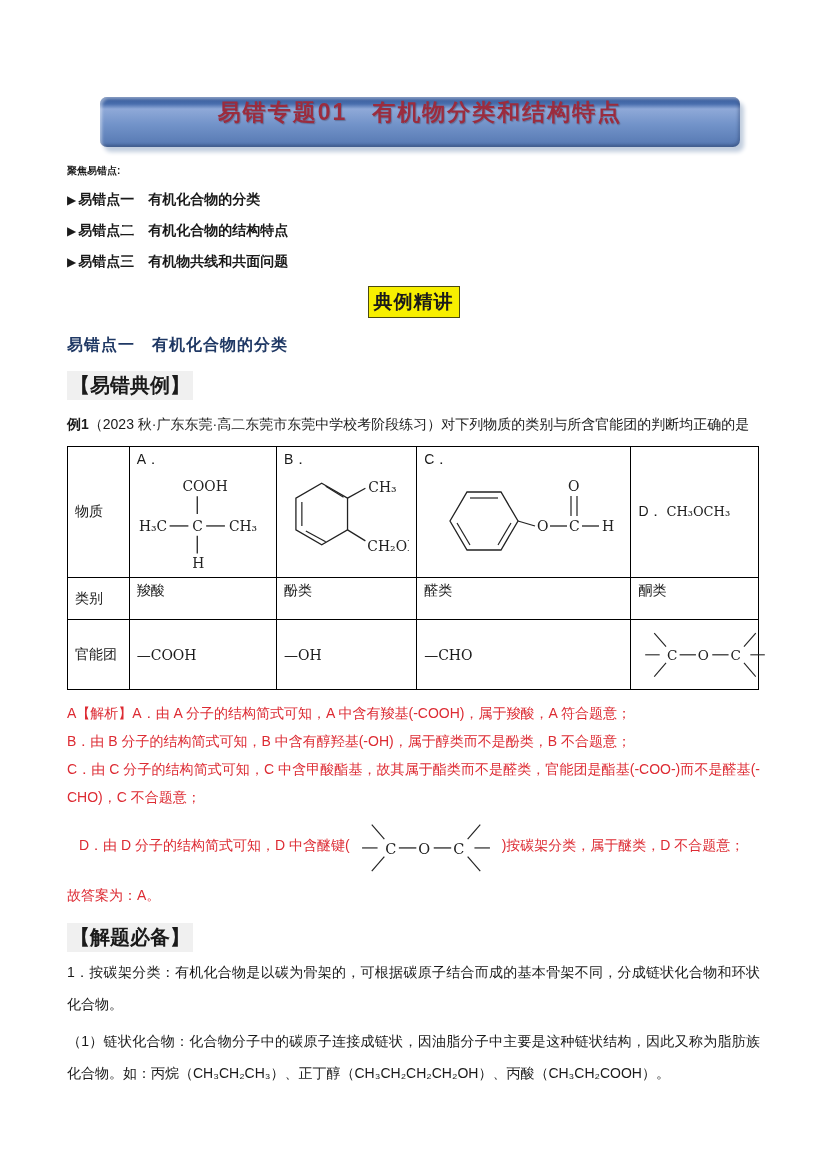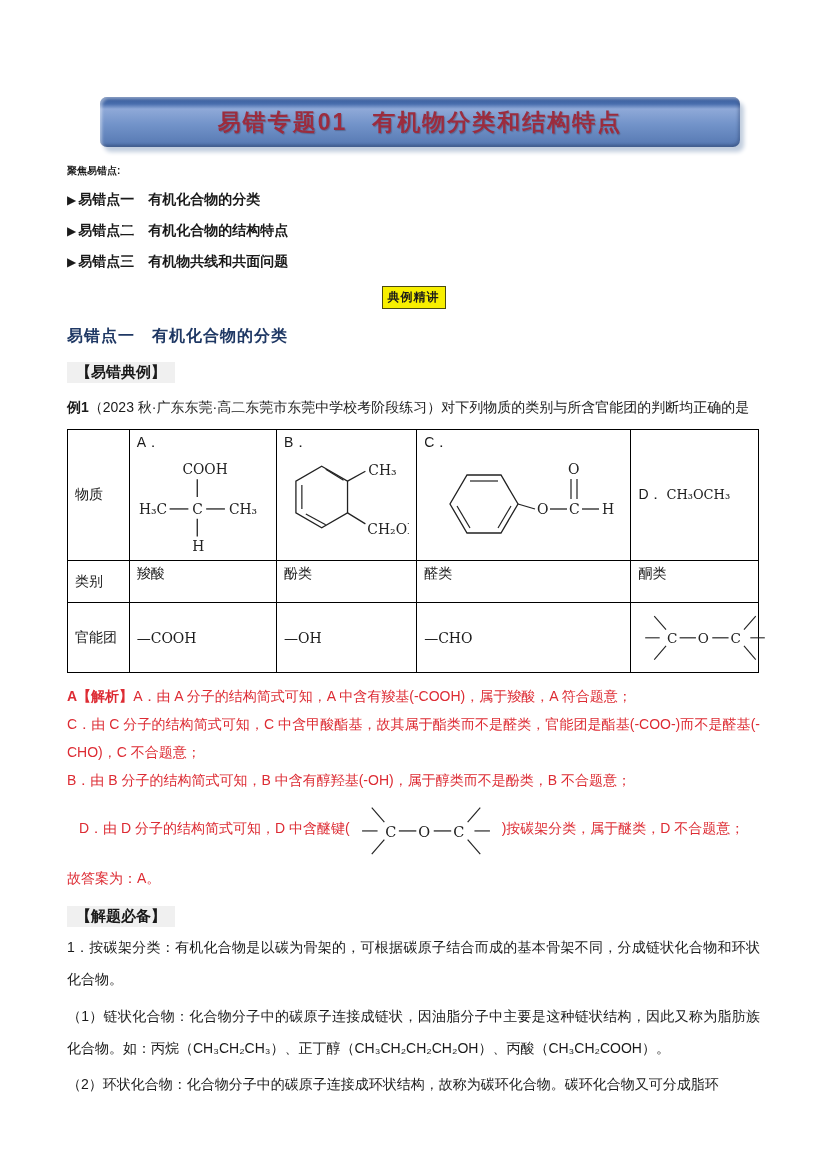--- a/index.html
+++ b/index.html
@@ -9,38 +9,38 @@
   }
   *{margin:0;padding:0;box-sizing:border-box;}
   html,body{background:#ffffff;}
   body{font-family:"Liberation Sans","DejaVu Sans",sans-serif;color:var(--body-text);}
   .page{position:relative;width:827px;height:1169px;margin:0 auto;background:#fff;overflow:hidden;}
 
   
   .banner{position:relative;margin:97px 8px 0 100px;width:640px;height:50px;border-radius:7px;
     background:linear-gradient(180deg,#2f5495 0%,#4a6fae 14%,#8fa9d8 24%,#7293c9 55%,#5a7cb5 92%,#49699f 100%);
     box-shadow:4px 5px 4px #c2cede, inset 2px 2px 3px rgba(255,255,255,.45), inset -2px -2px 3px rgba(40,60,100,.35);
-    display:flex;align-items:center;justify-content:center;}
+    display:flex;justify-content:center;}
   .banner-title{color:var(--banner-title);font-size:23px;font-weight:bold;letter-spacing:2px;
     text-shadow:1px 1px 1px rgba(60,40,60,.35);}
 
   .content{width:693px;margin:0 auto 0 67px;}
 
   .focus-heading{margin-top:17px;font-size:10px;font-weight:bold;}
   .focus-item{margin-top:13px;font-size:14px;font-weight:bold;display:flex;align-items:center;}
   .focus-item .glyph{font-size:12px;margin-right:2px;}
 
   .lecture-badge-row{text-align:center;margin-top:15px;}
   .lecture-badge{display:inline-block;background:var(--highlight-yellow);border:1px solid #4a4a10;
-    font-size:12px;font-weight:bold;padding:2px 5px;letter-spacing:1px;}
+    font-size:19px;font-weight:bold;padding:2px 5px;letter-spacing:1px;}
 
   .section-heading{margin-top:17px;color:var(--section-heading);font-size:16px;font-weight:bold;letter-spacing:1px;}
 
   .badge-gray{display:inline-block;margin-top:15px;background:var(--badge-bg);
-    font-size:15px;font-weight:bold;padding:1px 9px;}
+    font-size:20px;font-weight:bold;padding:1px 3px;}
 
   .example-para{margin-top:8px;font-size:14px;line-height:2.3;text-align:justify;}
   .example-para .bold{font-weight:bold;}
 
   
   table.q-table{margin-top:6px;border-collapse:collapse;table-layout:fixed;width:692px;}
   .q-table td,.q-table th{border:1px solid var(--table-border);font-size:14px;font-weight:normal;
     text-align:left;vertical-align:top;padding:4px 7px;}
   .q-table th{vertical-align:middle;}
   .col0{width:59px;} .col1{width:141px;} .col2{width:134px;} .col3{width:205px;} .col4{width:122px;}
@@ -50,21 +50,21 @@
   .d-cell{vertical-align:middle !important;}
   .d-formula{font-family:"DejaVu Serif","Liberation Serif",serif;font-size:13px;}
   .group-cell{vertical-align:middle !important;font-family:"DejaVu Serif","Liberation Serif",serif;}
   .ether-cell{vertical-align:middle !important;text-align:center;}
   svg text{font-family:"DejaVu Serif","Liberation Serif",serif;fill:#222;}
   svg line, svg polygon{stroke:#222;}
 
   
   .analysis{margin-top:9px;color:var(--analysis-red);font-size:14px;}
   .analysis p{line-height:2;text-align:justify;}
-  .analysis .bold{font-weight:bold;}
+  .analysis .bold{font-weight:normal;}
   .d-line{display:flex;align-items:center;flex-wrap:wrap;margin:4px 12px;}
   .d-line svg{margin:0 1px;}
 
   
   .notes{margin-top:8px;}
   .notes p{font-size:14px;line-height:2.3;text-align:justify;margin-top:4px;}
 </style>
 </head>
 <body>
 
@@ -193,22 +193,22 @@
             <line x1="120" y1="34" x2="136" y2="34" stroke-width="1.2"></line>
           </svg>
         </td>
       </tr>
     </tbody>
       </table>
 
     
     <div class="analysis">
       <p><span class="bold">A【解析】</span><span>A．由 A 分子的结构简式可知，A 中含有羧基(-COOH)，属于羧酸，A 符合题意；</span></p>
+      <p>B．由 B 分子的结构简式可知，B 中含有醇羟基(-OH)，属于醇类而不是酚类，B 不合题意；</p>
       <p>C．由 C 分子的结构简式可知，C 中含甲酸酯基，故其属于酯类而不是醛类，官能团是酯基(-COO-)而不是醛基(-CHO)，C 不合题意；</p>
-      <p>B．由 B 分子的结构简式可知，B 中含有醇羟基(-OH)，属于醇类而不是酚类，B 不合题意；</p>
       <div class="d-line">
         <span>D．由 D 分子的结构简式可知，D 中含醚键(</span>
         <svg width="150" height="62" viewBox="0 0 140 64">
           <line x1="14" y1="10" x2="27" y2="25" stroke-width="1.2"></line>
           <line x1="14" y1="58" x2="27" y2="43" stroke-width="1.2"></line>
           <line x1="4" y1="34" x2="20" y2="34" stroke-width="1.2"></line>
           <text x="28" y="40" font-size="15">C</text>
           <line x1="42" y1="34" x2="60" y2="34" stroke-width="1.3"></line>
           <text x="62" y="40" font-size="15">O</text>
           <line x1="78" y1="34" x2="96" y2="34" stroke-width="1.3"></line>
@@ -220,17 +220,16 @@
         <span>)按碳架分类，属于醚类，D 不合题意；</span>
       </div>
       <p>故答案为：A。</p>
     </div>
 
     
     <div class="notes">
       <span class="badge-gray" style="margin-top:6px;">【解题必备】</span>
       <p>1．按碳架分类：有机化合物是以碳为骨架的，可根据碳原子结合而成的基本骨架不同，分成链状化合物和环状化合物。</p>
       <p>（1）链状化合物：化合物分子中的碳原子连接成链状，因油脂分子中主要是这种链状结构，因此又称为脂肪族化合物。如：丙烷（CH₃CH₂CH₃）、正丁醇（CH₃CH₂CH₂CH₂OH）、丙酸（CH₃CH₂COOH）。</p>
-      <p>（2）环状化合物：化合物分子中的碳原子连接成环状结构，故称为碳环化合物。碳环化合物又可分成脂环</p>
     </div>
 
   </div>
 </div>
 
 </body></html>

